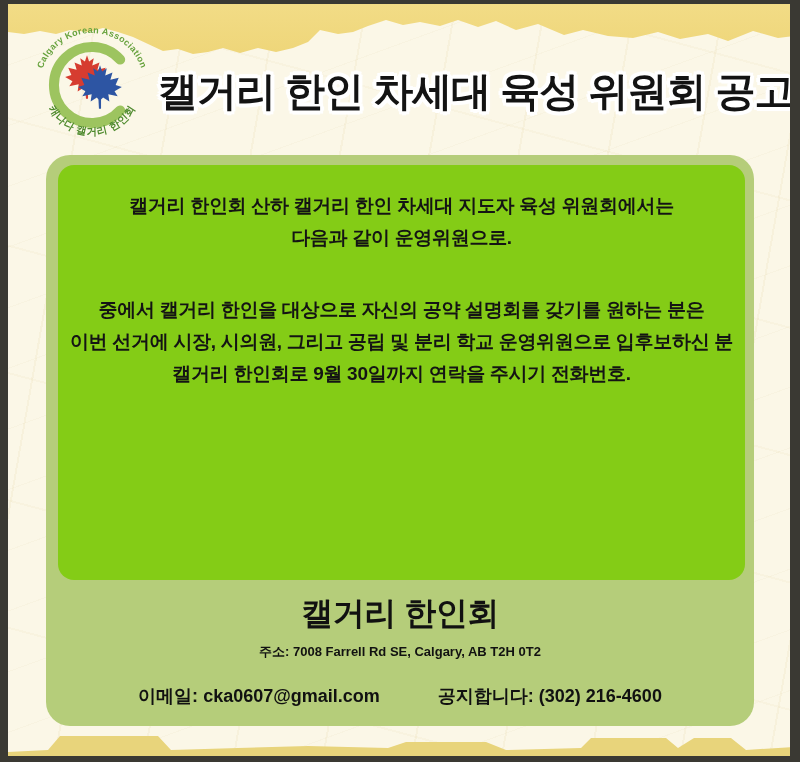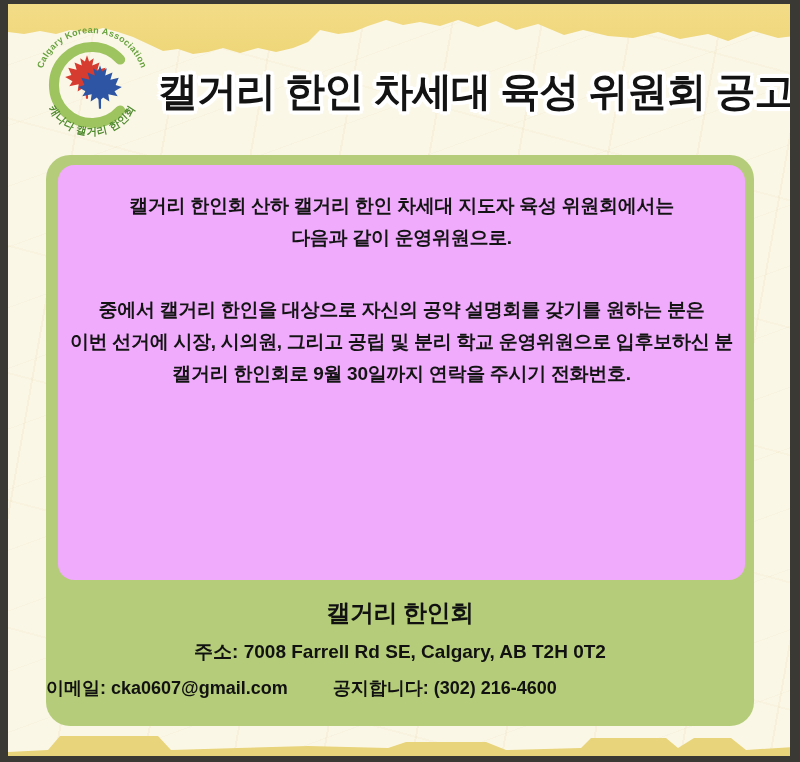--- a/index.html
+++ b/index.html
@@ -58,47 +58,47 @@
   
   .notice-box{
     position:absolute;left:38px;top:151px;
     width:708px;height:571px;
     background:#b5cd7a;
     border-radius:24px;
     box-sizing:border-box;
   }
   .notice-inner{
     position:absolute;left:12px;right:9px;top:10px;height:415px;
-    background:#f0abfc;
+    background:#84cc16;
     border-radius:16px;
     box-sizing:border-box;
     padding-top:25px;
     text-align:center;
   }
   .para{margin:0 0 40px 0;}
   .line{
     font-size:19px;font-weight:700;line-height:32px;color:#141414;
     letter-spacing:-0.3px;
   }
   
   .box-footer{
     position:absolute;left:0;right:0;top:425px;bottom:0;
     text-align:center;color:#111;
   }
   .org-name{
     margin-top:16px;
-    font-size:24px;font-weight:800;line-height:34px;letter-spacing:-0.5px;
+    font-size:32px;font-weight:800;line-height:34px;letter-spacing:-0.5px;
   }
   .address-line{
     margin-top:9px;
-    font-size:19px;font-weight:600;line-height:26px;
+    font-size:13px;font-weight:600;line-height:26px;
   }
   .contact-line{
-    margin-top:10px;
-    display:flex;justify-content:flex-start;gap:45px;
+    margin-top:18px;
+    display:flex;justify-content:center;gap:58px;
     font-size:18px;font-weight:700;line-height:26px;
   }
   .label{font-weight:700;}
 </style>
 </head>
 <body>
 
 <div class="frame">
   <div class="paper">
 

